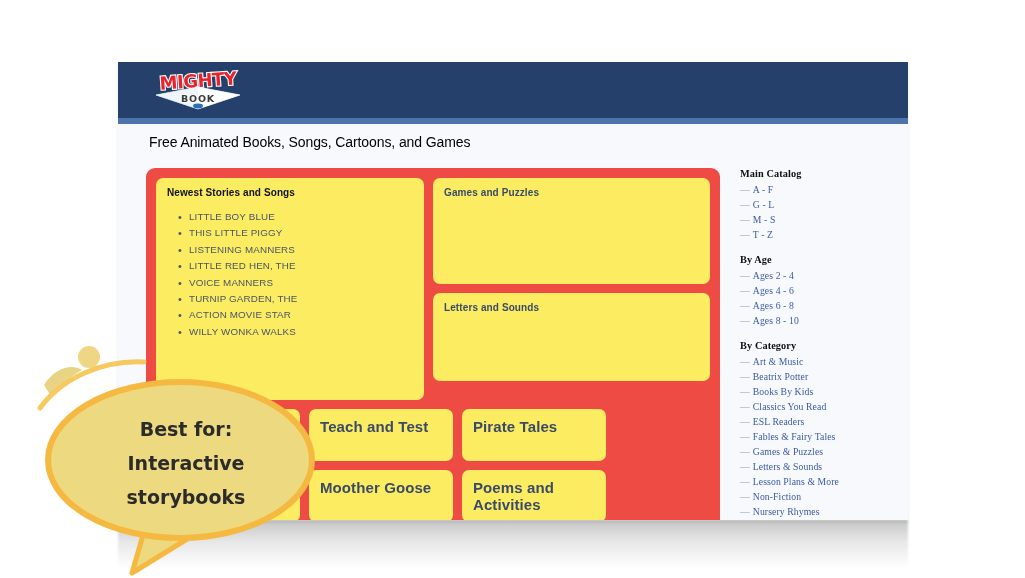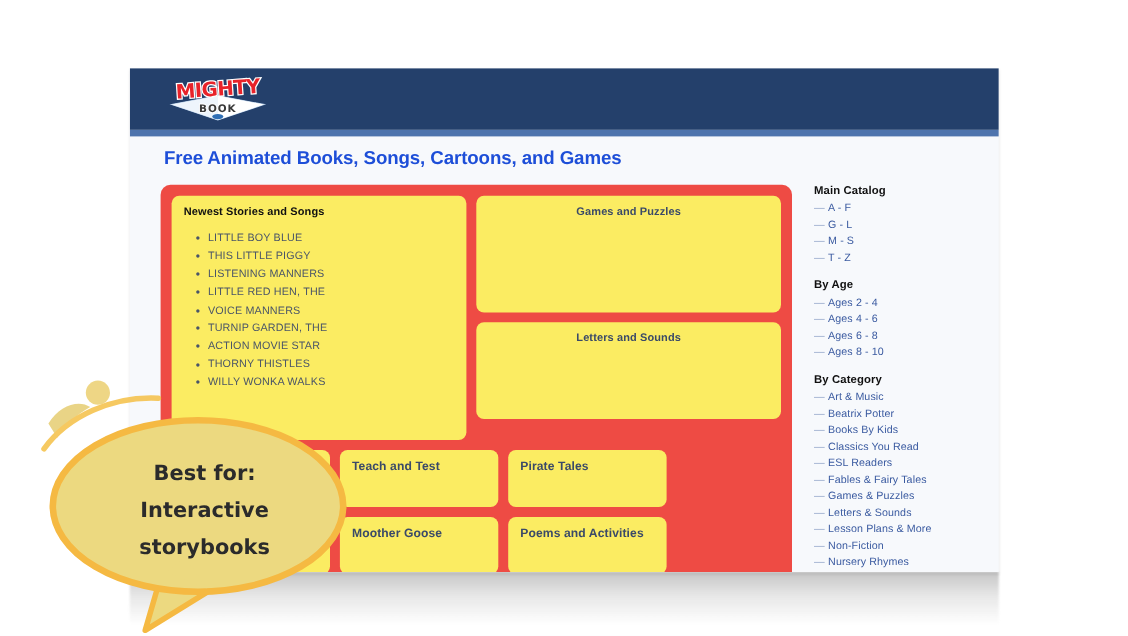--- a/index.html
+++ b/index.html
@@ -73,23 +73,23 @@
   #page-body {
     position: relative;
     padding: 0;
     height: 396px;
   }
 
   #page-title {
     position: absolute;
     left: 31px;
     top: 10px;
-    font-size: 17px;
-    font-weight: bold;
-    color: #1d4ed8;
+    font-size: 14px;
+    font-weight: normal;
+    color: #000000;
     letter-spacing: -0.1px;
     white-space: nowrap;
   }
 
   
   #board {
     position: absolute;
     left: 28px;
     top: 44px;
     width: 574px;
@@ -113,26 +113,26 @@
   }
   .tile-title {
     font-size: 10px;
     font-weight: bold;
     color: #3b4a68;
     letter-spacing: 0.1px;
   }
   .tile-title.dark { color: #111111; }
 
   #tile-newest { width: 277px; height: 222px; }
-  .col-right-stack { display: flex; flex-direction: column; gap: 9px; text-align: center; }
+  .col-right-stack { display: flex; flex-direction: column; gap: 9px; }
   #tile-games   { width: 277px; height: 106px; }
   #tile-letters { width: 277px; height: 88px; }
 
   .tile-small { width: 144px; height: 52px; }
-  .tile-small .tile-title { font-size: 11px; }
+  .tile-small .tile-title { font-size: 15px; }
 
   
   #newest-list {
     list-style: none;
     margin: 11px 0 0 22px;
   }
   #newest-list li {
     position: relative;
     font-size: 9.8px;
     color: #4a5568;
@@ -148,20 +148,21 @@
     color: #4a5568;
     font-size: 11px;
   }
 
   
   #catalog-nav {
     position: absolute;
     left: 622px;
     top: 44px;
     width: 150px;
+    font-family: Liberation Serif, serif;
   }
   .nav-group { margin-bottom: 12px; }
   .nav-group:last-child { margin-bottom: 16px; }
   .nav-heading {
     font-size: 10.3px;
     font-weight: bold;
     color: #101010;
     margin-bottom: 3px;
     letter-spacing: 0.1px;
   }
@@ -235,21 +236,20 @@
         <div id="tile-newest" class="tile">
           <div class="tile-title dark">Newest Stories and Songs</div>
           <ul id="newest-list">
             <li>LITTLE BOY BLUE</li>
             <li>THIS LITTLE PIGGY</li>
             <li>LISTENING MANNERS</li>
             <li>LITTLE RED HEN, THE</li>
             <li>VOICE MANNERS</li>
             <li>TURNIP GARDEN, THE</li>
             <li>ACTION MOVIE STAR</li>
-            <li>THORNY THISTLES</li>
             <li>WILLY WONKA WALKS</li>
           </ul>
         </div>
 
         <div class="col-right-stack">
           <div id="tile-games" class="tile">
             <div class="tile-title">Games and Puzzles</div>
           </div>
           <div id="tile-letters" class="tile">
             <div class="tile-title">Letters and Sounds</div>

